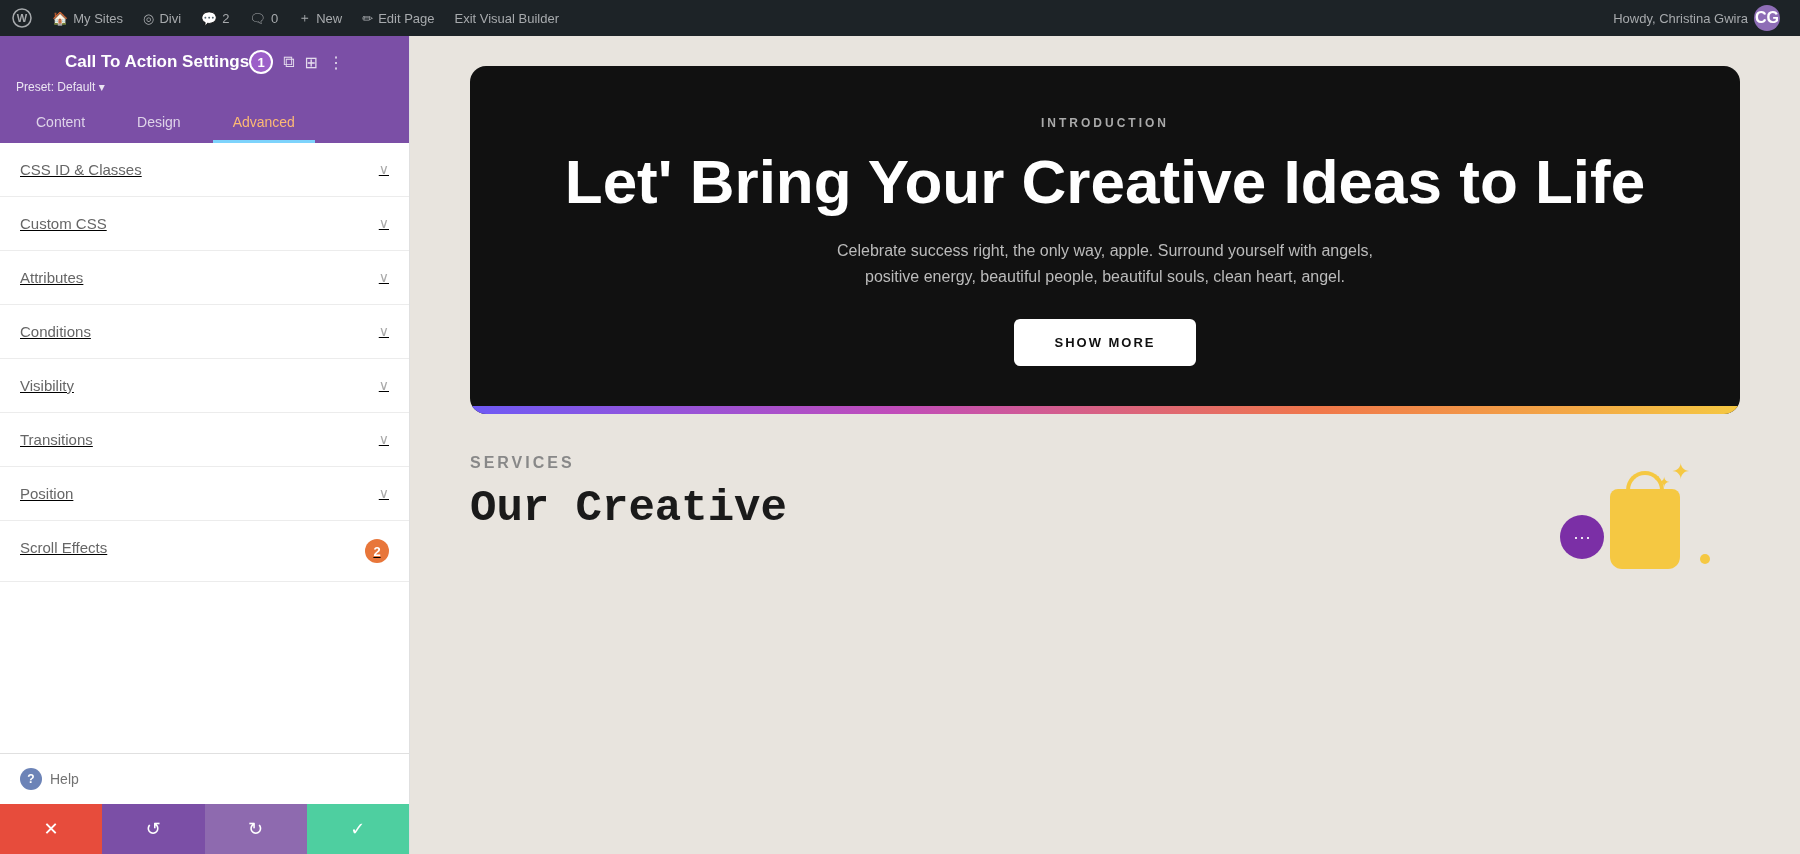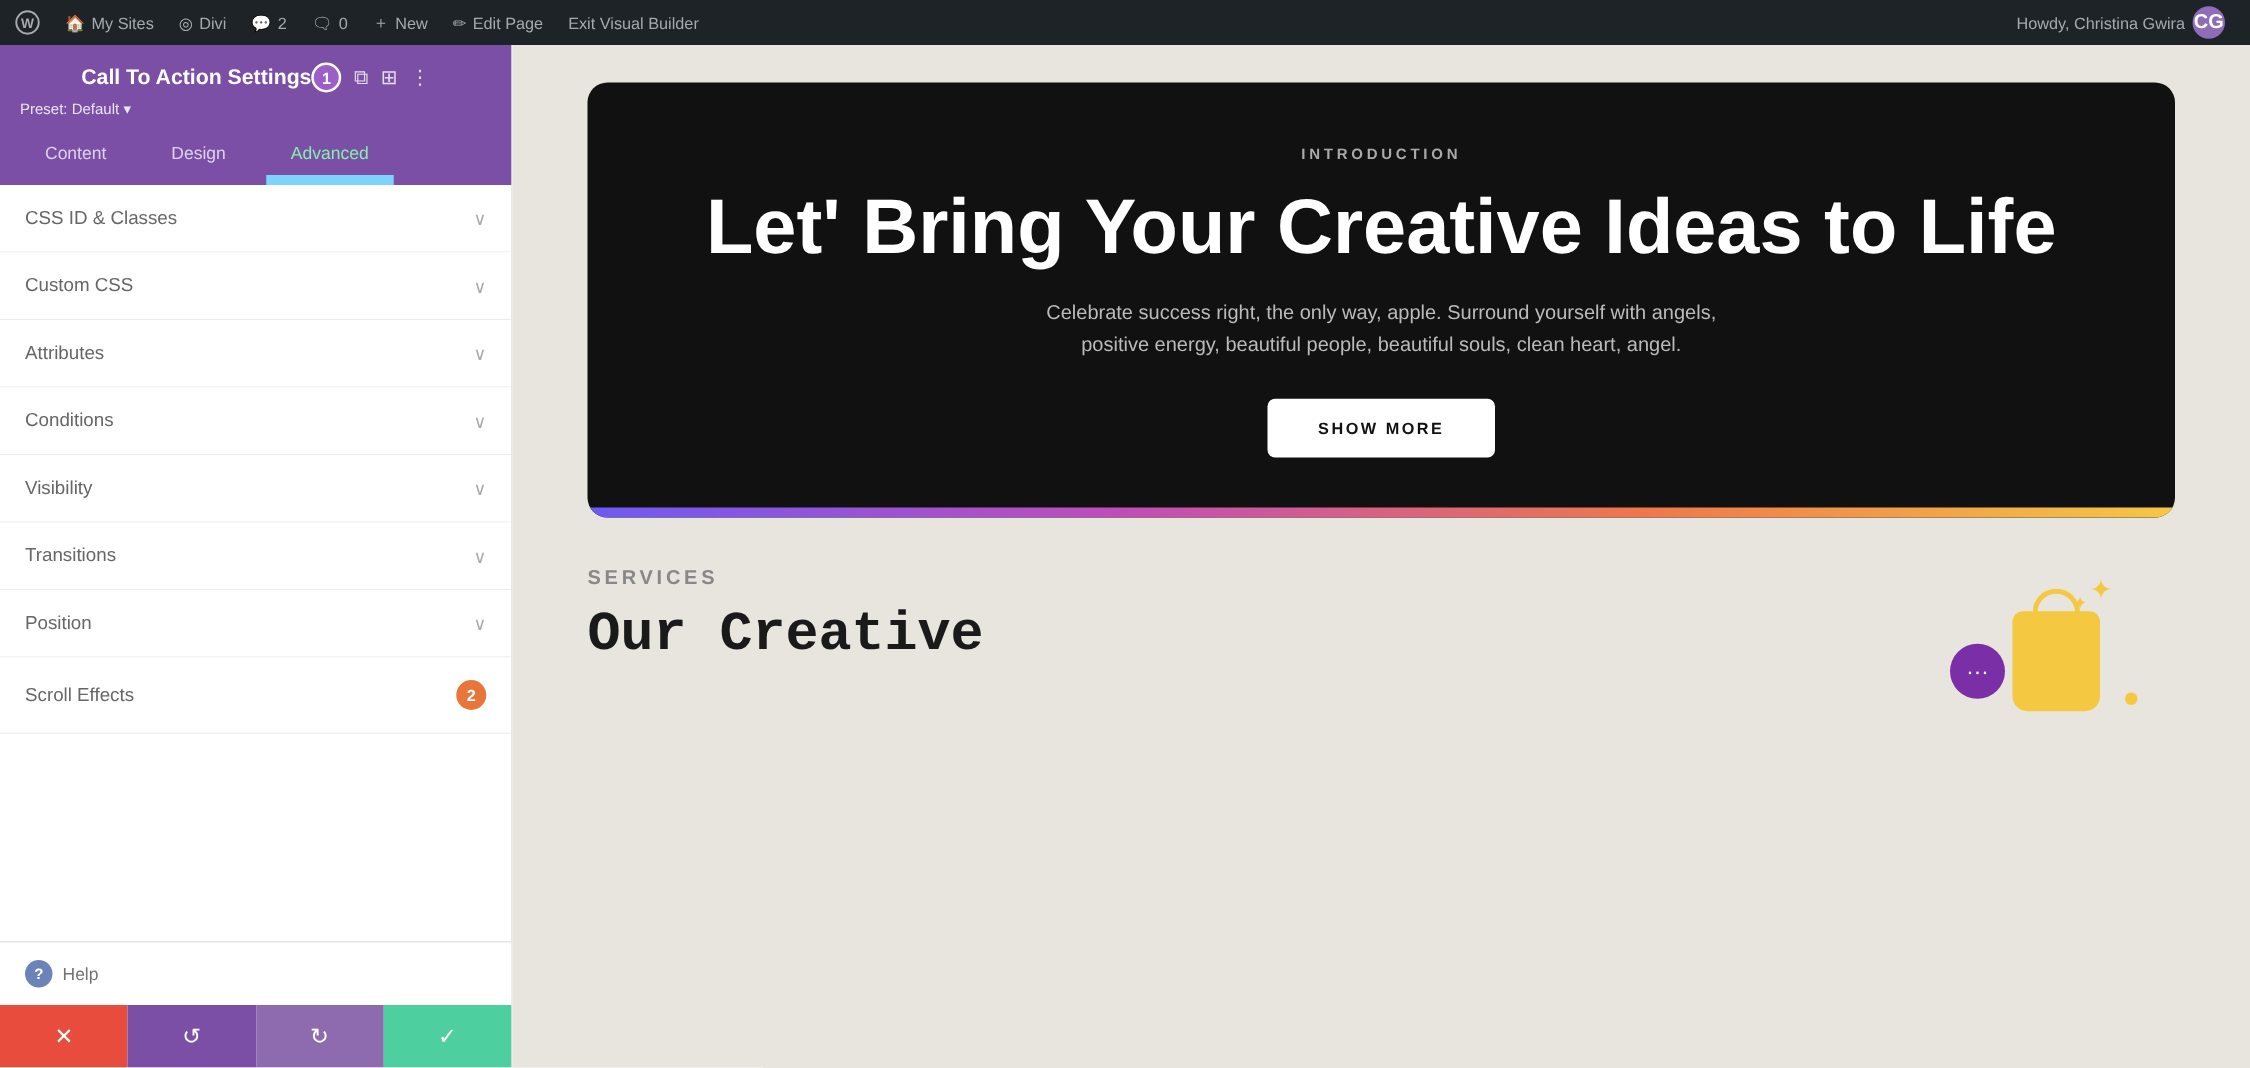--- a/index.html
+++ b/index.html
@@ -96,22 +96,22 @@
     }
     .panel-tab {
       padding: 10px 20px;
       font-size: 14px;
       color: rgba(255,255,255,0.75);
       cursor: pointer;
       border-bottom: 3px solid transparent;
       font-weight: 500;
     }
     .panel-tab.active {
-      color: #86efac;
-      border-bottom: 8px solid #7dd3fc;
+      color: #fdba74;
+      border-bottom: 3px solid #7dd3fc;
     }
 
     
     .badge {
       width: 24px;
       height: 24px;
       border-radius: 50%;
       display: flex;
       align-items: center;
       justify-content: center;
@@ -126,25 +126,26 @@
     
     .accordion-list {
       flex: 1;
       overflow-y: auto;
     }
     .accordion-item {
       border-bottom: 1px solid #ececec;
     }
     .accordion-header {
       display: flex;
-      align-items: center;
+      align-items: flex-start;
       justify-content: space-between;
       padding: 18px 20px;
       cursor: pointer;
       background: #fff;
+      text-decoration: underline;
     }
     .accordion-label {
       font-size: 15px;
       color: #666;
       font-weight: 400;
     }
     .accordion-chevron {
       color: #aaa;
       font-size: 14px;
     }

